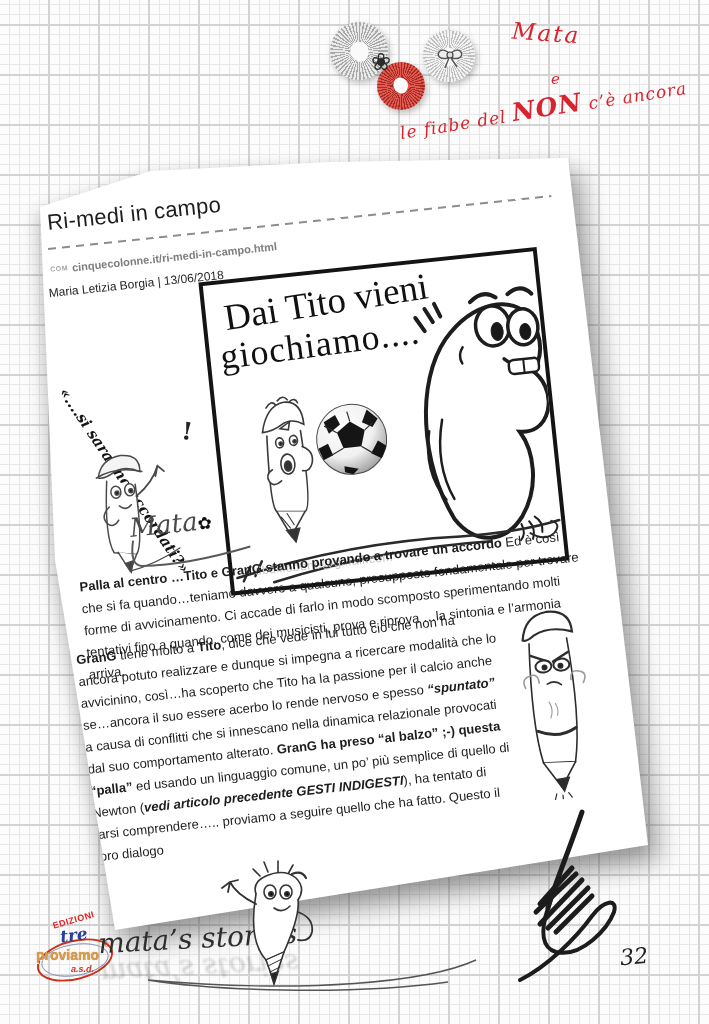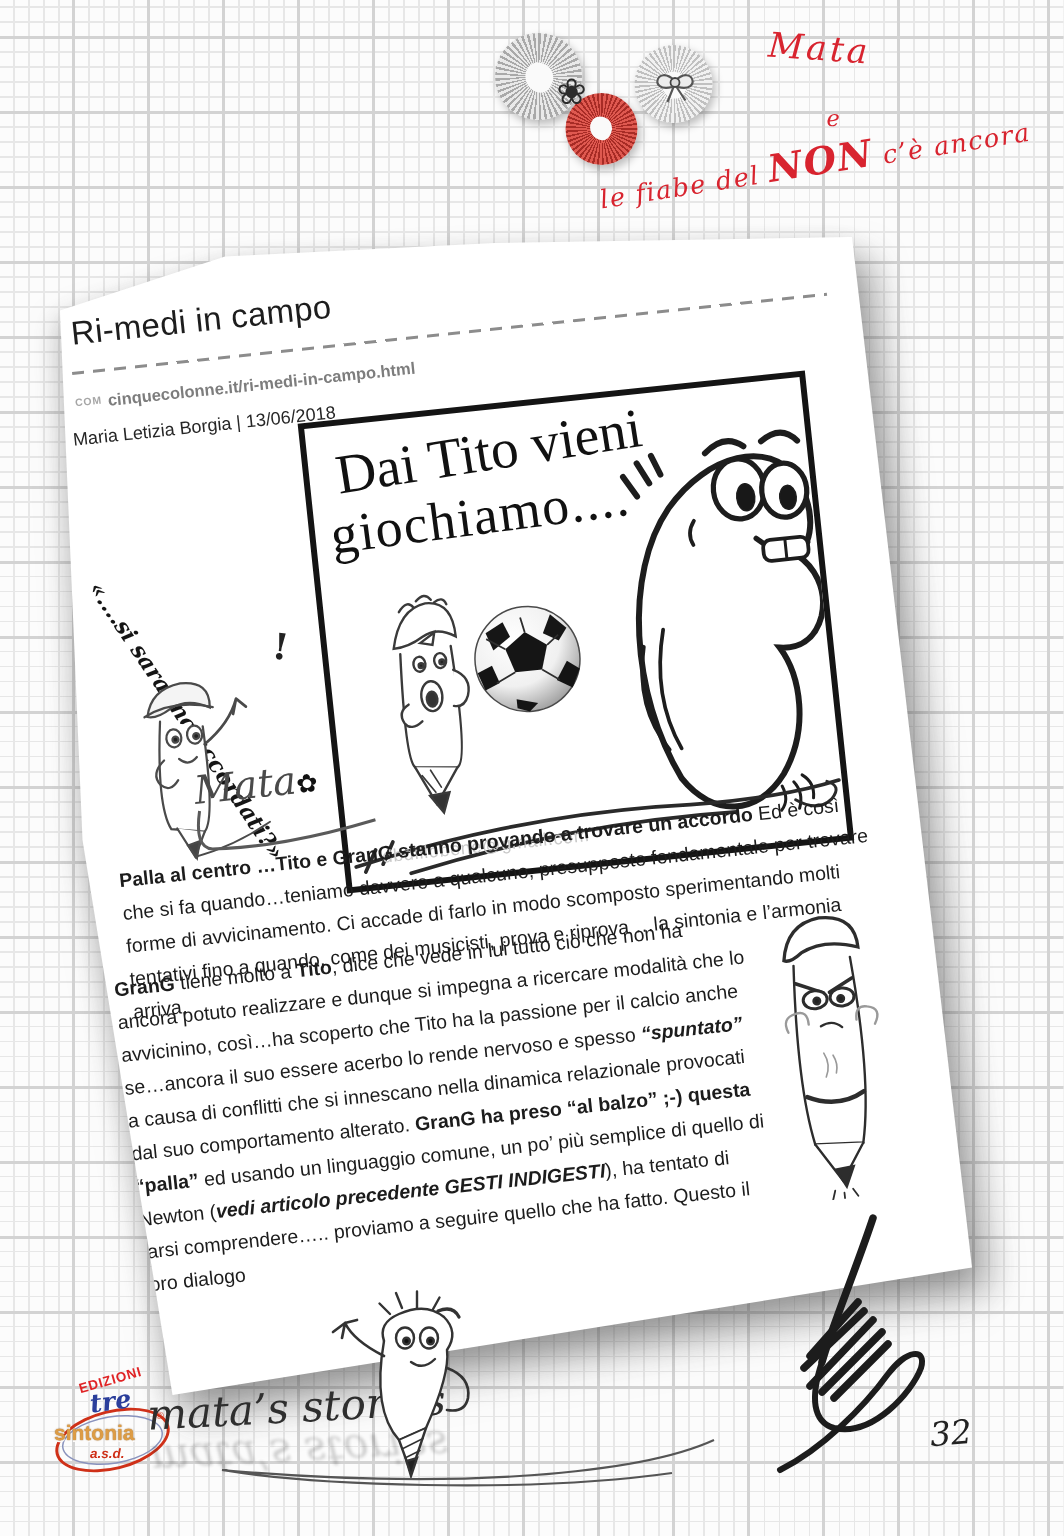--- a/index.html
+++ b/index.html
@@ -68,21 +68,21 @@
 
   
   .logo{left:36px;top:914px;width:80px;height:86px;}
   .logo .ell1{position:absolute;left:0;top:26px;width:74px;height:36px;border:2px solid #cf3018;border-radius:50%;transform:rotate(-14deg);}
   .logo .ell2{position:absolute;left:5px;top:30px;width:66px;height:30px;border:1.5px solid #8a93bd;border-radius:50%;transform:rotate(-9deg);}
   .logo .edz{position:absolute;left:16px;top:1px;transform:rotate(-16deg);font-size:9px;font-weight:bold;color:#e02325;letter-spacing:.5px;}
   .logo .tre{position:absolute;left:24px;top:11px;transform:rotate(-8deg);font-family:"DejaVu Serif",serif;font-style:italic;font-weight:bold;font-size:17px;color:#2b3e9b;}
   .logo .par{position:absolute;left:0px;top:33px;font-size:14px;font-weight:bold;color:#dd9c45;
     text-shadow:0 0 1px #8a5a20, 0 1px 0 #fff;}
   .logo .reg{position:absolute;left:68px;top:27px;font-size:7px;color:#cf3018;}
-  .logo .asd{position:absolute;left:24px;top:50px;font-style:italic;font-weight:bold;font-size:9px;color:#cf3018;}
+  .logo .asd{position:absolute;left:35px;top:50px;font-style:italic;font-weight:bold;font-size:9px;color:#cf3018;}
   .series{left:98px;top:922px;transform:rotate(-3deg);font-family:"DejaVu Serif",serif;font-style:italic;font-size:28px;color:#2e2e2e;white-space:nowrap;}
   .series-reflect{left:100px;top:952px;transform:rotate(-3deg) scaleY(-1);opacity:.22;filter:blur(1px);
     font-family:"DejaVu Serif",serif;font-style:italic;font-size:28px;color:#2e2e2e;white-space:nowrap;}
   .pagenum{left:620px;top:944px;transform:rotate(-5deg);font-family:"DejaVu Serif",serif;font-style:italic;font-size:22px;color:#222;}
 </style>
 </head>
 <body>
 
 <div class="rosette ros-gray1"></div>
 <div class="rosette ros-gray2"></div>
@@ -234,21 +234,21 @@
 
   </div>
  </div>
 </div>
 
 <div class="abs logo">
   <div class="ell1"></div>
   <div class="ell2"></div>
   <div class="edz">EDIZIONI</div>
   <div class="tre">tre</div>
-  <div class="par">sintonia</div>
+  <div class="par">proviamo</div>
   <div class="reg">®</div>
   <div class="asd">a.s.d.</div>
 </div>
 
 <div class="abs series">mata’s stories</div>
 <div class="abs series-reflect">mata’s stories</div>
 
 <svg class="abs" style="left:208px;top:860px" width="130" height="130" viewBox="0 0 130 130">
   <g fill="none" stroke="#333" stroke-width="1.6" stroke-linecap="round">
     <path d="M60,12 l-4,-10 M70,12 l0,-11 M80,14 l5,-9 M52,16 l-7,-7"></path>

